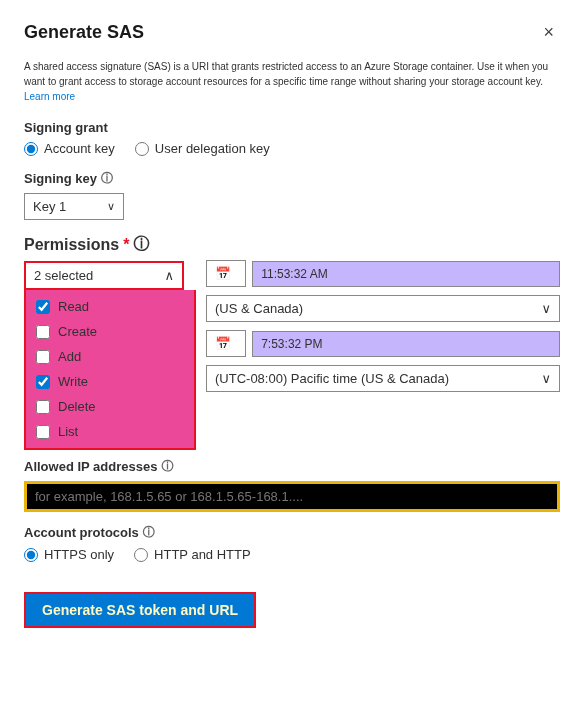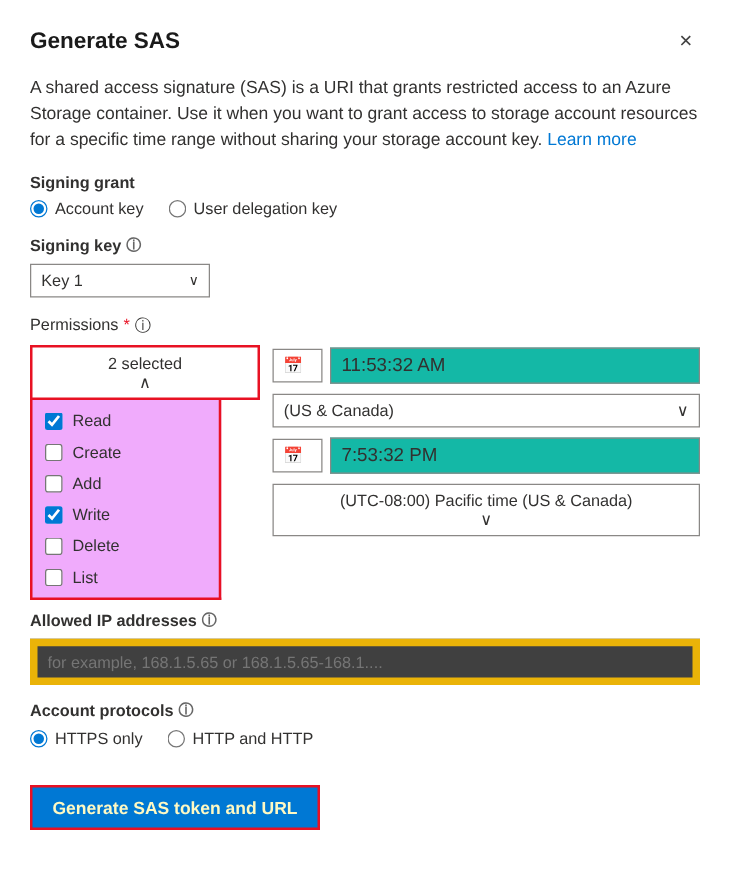--- a/index.html
+++ b/index.html
@@ -35,21 +35,21 @@
     .close-btn {
       background: none;
       border: none;
       font-size: 18px;
       cursor: pointer;
       color: #444;
       padding: 2px 6px;
     }
     .description {
       color: #323130;
-      font-size: 14px;
+      font-size: 10px;
       line-height: 1.5;
       margin-bottom: 16px;
     }
     .description a {
       color: #0078d4;
       text-decoration: none;
     }
     .field-label {
       font-size: 13px;
       font-weight: 600;
@@ -83,58 +83,57 @@
       accent-color: #0078d4;
       width: 14px;
       height: 14px;
     }
     .select-field {
       display: flex;
       align-items: center;
       border: 1px solid #8a8886;
       padding: 5px 8px;
       cursor: pointer;
-      width: 144px;
+      width: 100px;
       justify-content: space-between;
       background: #fff;
       font-size: 13px;
       color: #323130;
       margin-bottom: 14px;
     }
     .section-label {
-      font-size: 13px;
-      font-weight: 400;
+      font-size: 16px;
+      font-weight: 700;
       color: #323130;
       margin-bottom: 6px;
       display: flex;
-      align-items: flex-start;
+      align-items: center;
       gap: 4px;
     }
     .permissions-container {
       position: relative;
       z-index: 10;
     }
     .permissions-dropdown-header {
       border: 2px solid #e81123;
       padding: 5px 8px;
       cursor: pointer;
-      width: 184px;
+      width: 160px;
       display: flex;
       align-items: center;
       justify-content: space-between;
       background: #fff;
       font-size: 13px;
       color: #323130;
-      flex-direction: column;
     }
     .permissions-dropdown-body {
       border: 2px solid #e81123;
       border-top: none;
-      width: 153px;
-      background: #f0abfc;
+      width: 172px;
+      background: #ec4899;
       padding: 4px 0;
     }
     .checkbox-item {
       display: flex;
       align-items: center;
       gap: 8px;
       padding: 5px 10px;
       cursor: pointer;
       font-size: 13px;
       color: #323130;
@@ -153,42 +152,42 @@
       color: #323130;
       background: #fff;
     }
     .datetime-field .cal-icon {
       margin-right: 6px;
       color: #555;
     }
     .time-field {
       border: 1px solid #8a8886;
       padding: 5px 8px;
-      font-size: 15px;
-      color: #323130;
-      background: #14b8a6;
+      font-size: 12px;
+      color: #323130;
+      background: #c4b5fd;
       flex: 1;
     }
     .timezone-field {
       border: 1px solid #8a8886;
       padding: 5px 8px;
       font-size: 13px;
       color: #323130;
       background: #fff;
       display: flex;
       align-items: center;
       justify-content: space-between;
       cursor: pointer;
     }
     .text-input {
-      border: 6px solid #eab308;
+      border: 3px solid #eab308;
       padding: 5px 8px;
       font-size: 13px;
       color: #a19f9d;
-      background: #404040;
+      background: #000000;
       width: 100%;
     }
     .generate-btn {
       background: #0078d4;
       color: #fef9c3;
       border: 2px solid #e81123;
       padding: 8px 16px;
       font-size: 14px;
       font-weight: 600;
       cursor: pointer;
@@ -326,21 +325,21 @@
         <div style="display:flex; gap:6px; align-items:center;">
           <div class="datetime-field" style="flex:0 0 auto;">
             <span class="cal-icon">📅</span>
           </div>
           <div class="time-field">
             <span>7:53:32 PM</span>
           </div>
         </div>
       </div>
 
-      <div class="timezone-field" style="margin-bottom:8px;flex-direction:column;">
+      <div class="timezone-field" style="margin-bottom:8px;">
         <span>(UTC-08:00) Pacific time (US &amp; Canada)</span>
         <span>∨</span>
       </div>
     </div>
   </div>
 
   
   <div class="row-section" style="margin-top: 8px;">
     <div class="field-label">
       <span>Allowed IP addresses</span>

